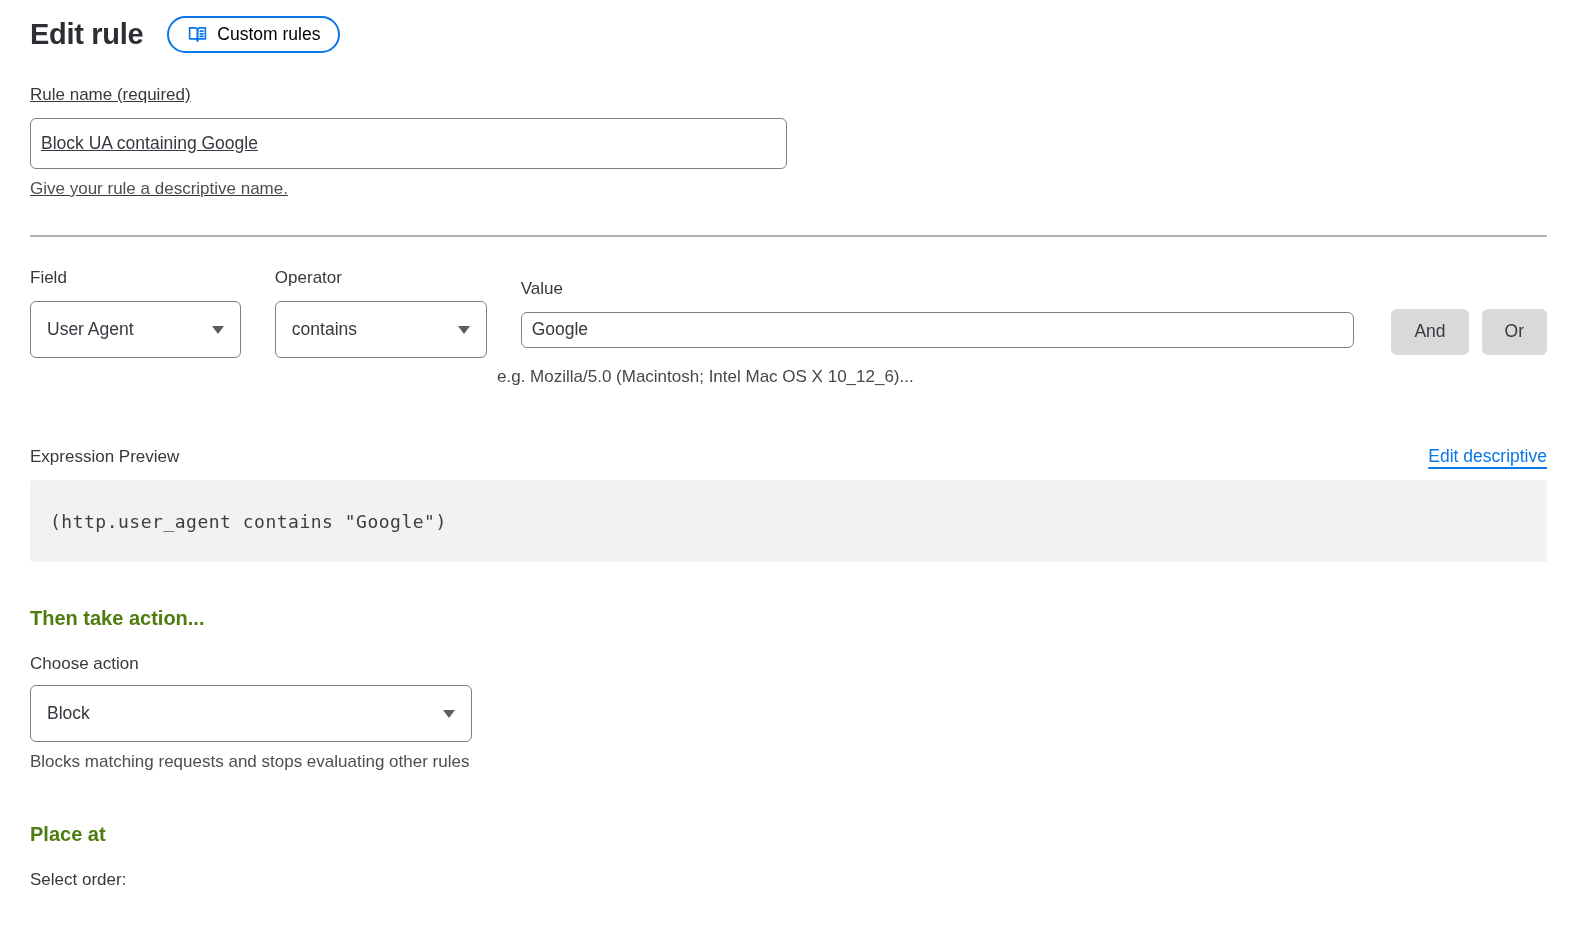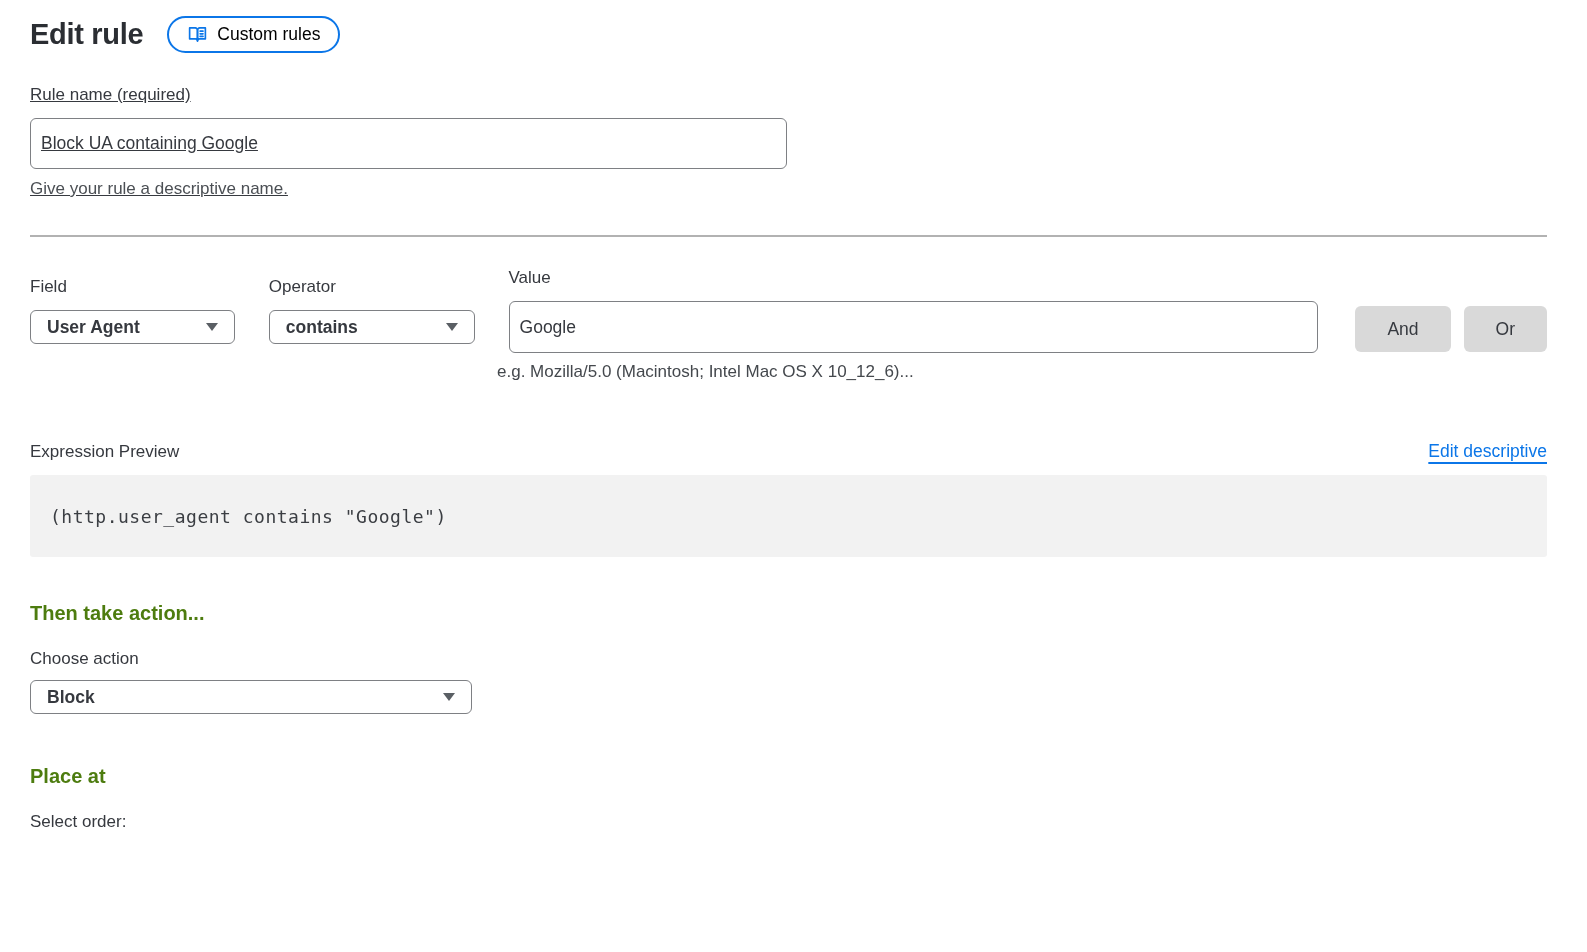--- a/index.html
+++ b/index.html
@@ -41,36 +41,36 @@
 
   
   .cond-row { margin-top: 31px; display: flex; align-items: center; gap: 20px; }
   .cond-col { display: flex; flex-direction: column; }
   .cond-col .field-label { margin-bottom: 13px; }
   .col-field { width: 219px; margin-right: 14px; }
   .col-operator { width: 220px; margin-right: 14px; }
   .col-value { width: 866px; }
 
   .select-box {
-    height: 34px; border: 1px solid #7e8084; border-radius: 6px;
+    height: 57px; border: 1px solid #7e8084; border-radius: 6px;
     background: #fff; cursor: pointer;
     display: flex; align-items: center; justify-content: space-between;
-    padding: 0 16px; font-size: 17.5px; color: #36393f; font-weight: bold;
+    padding: 0 16px; font-size: 17.5px; color: #36393f;
   }
   .caret {
     width: 0; height: 0; flex: 0 0 auto;
     border-left: 6.5px solid transparent;
     border-right: 6.5px solid transparent;
     border-top: 8px solid #5a5f64;
   }
-  .value-input { margin-top: 0; height: 52px; width: 100%; }
+  .value-input { margin-top: 0; height: 36px; width: 100%; }
 
   .andor-col { display: flex; padding-top: 34px; margin-left: 17px; gap: 13px; }
   .btn-gray {
-    height: 46px; padding: 0 32px; margin-top: 3px;
+    height: 46px; padding: 0 23px; margin-top: 3px;
     background: #d9d9d9; border: none; border-radius: 6px;
     font-size: 17.5px; font-family: inherit; color: #36393f; cursor: pointer;
   }
 
   .value-help { margin-left: 467px; margin-top: 9px; font-size: 17px; color: #44484d; }
 
   
   .expr-header { margin-top: 59px; display: flex; justify-content: space-between; align-items: flex-end; }
   .expr-label { font-size: 17px; color: #36393f; }
   .edit-link {
@@ -161,17 +161,18 @@
   <div class="expr-box">
     <code>(http.user_agent contains "Google")</code>
   </div>
 
   <h2 class="section-heading action-heading">Then take action...</h2>
   <label class="field-label action-label">Choose action</label>
   <div class="select-box action-select">
     <span>Block</span>
     <span class="caret"></span>
   </div>
+  <div class="action-help">Blocks matching requests and stops evaluating other rules</div>
 
   <h2 class="section-heading place-heading">Place at</h2>
   <label class="field-label order-label">Select order:</label>
 
 </div>
 
 </body></html>

